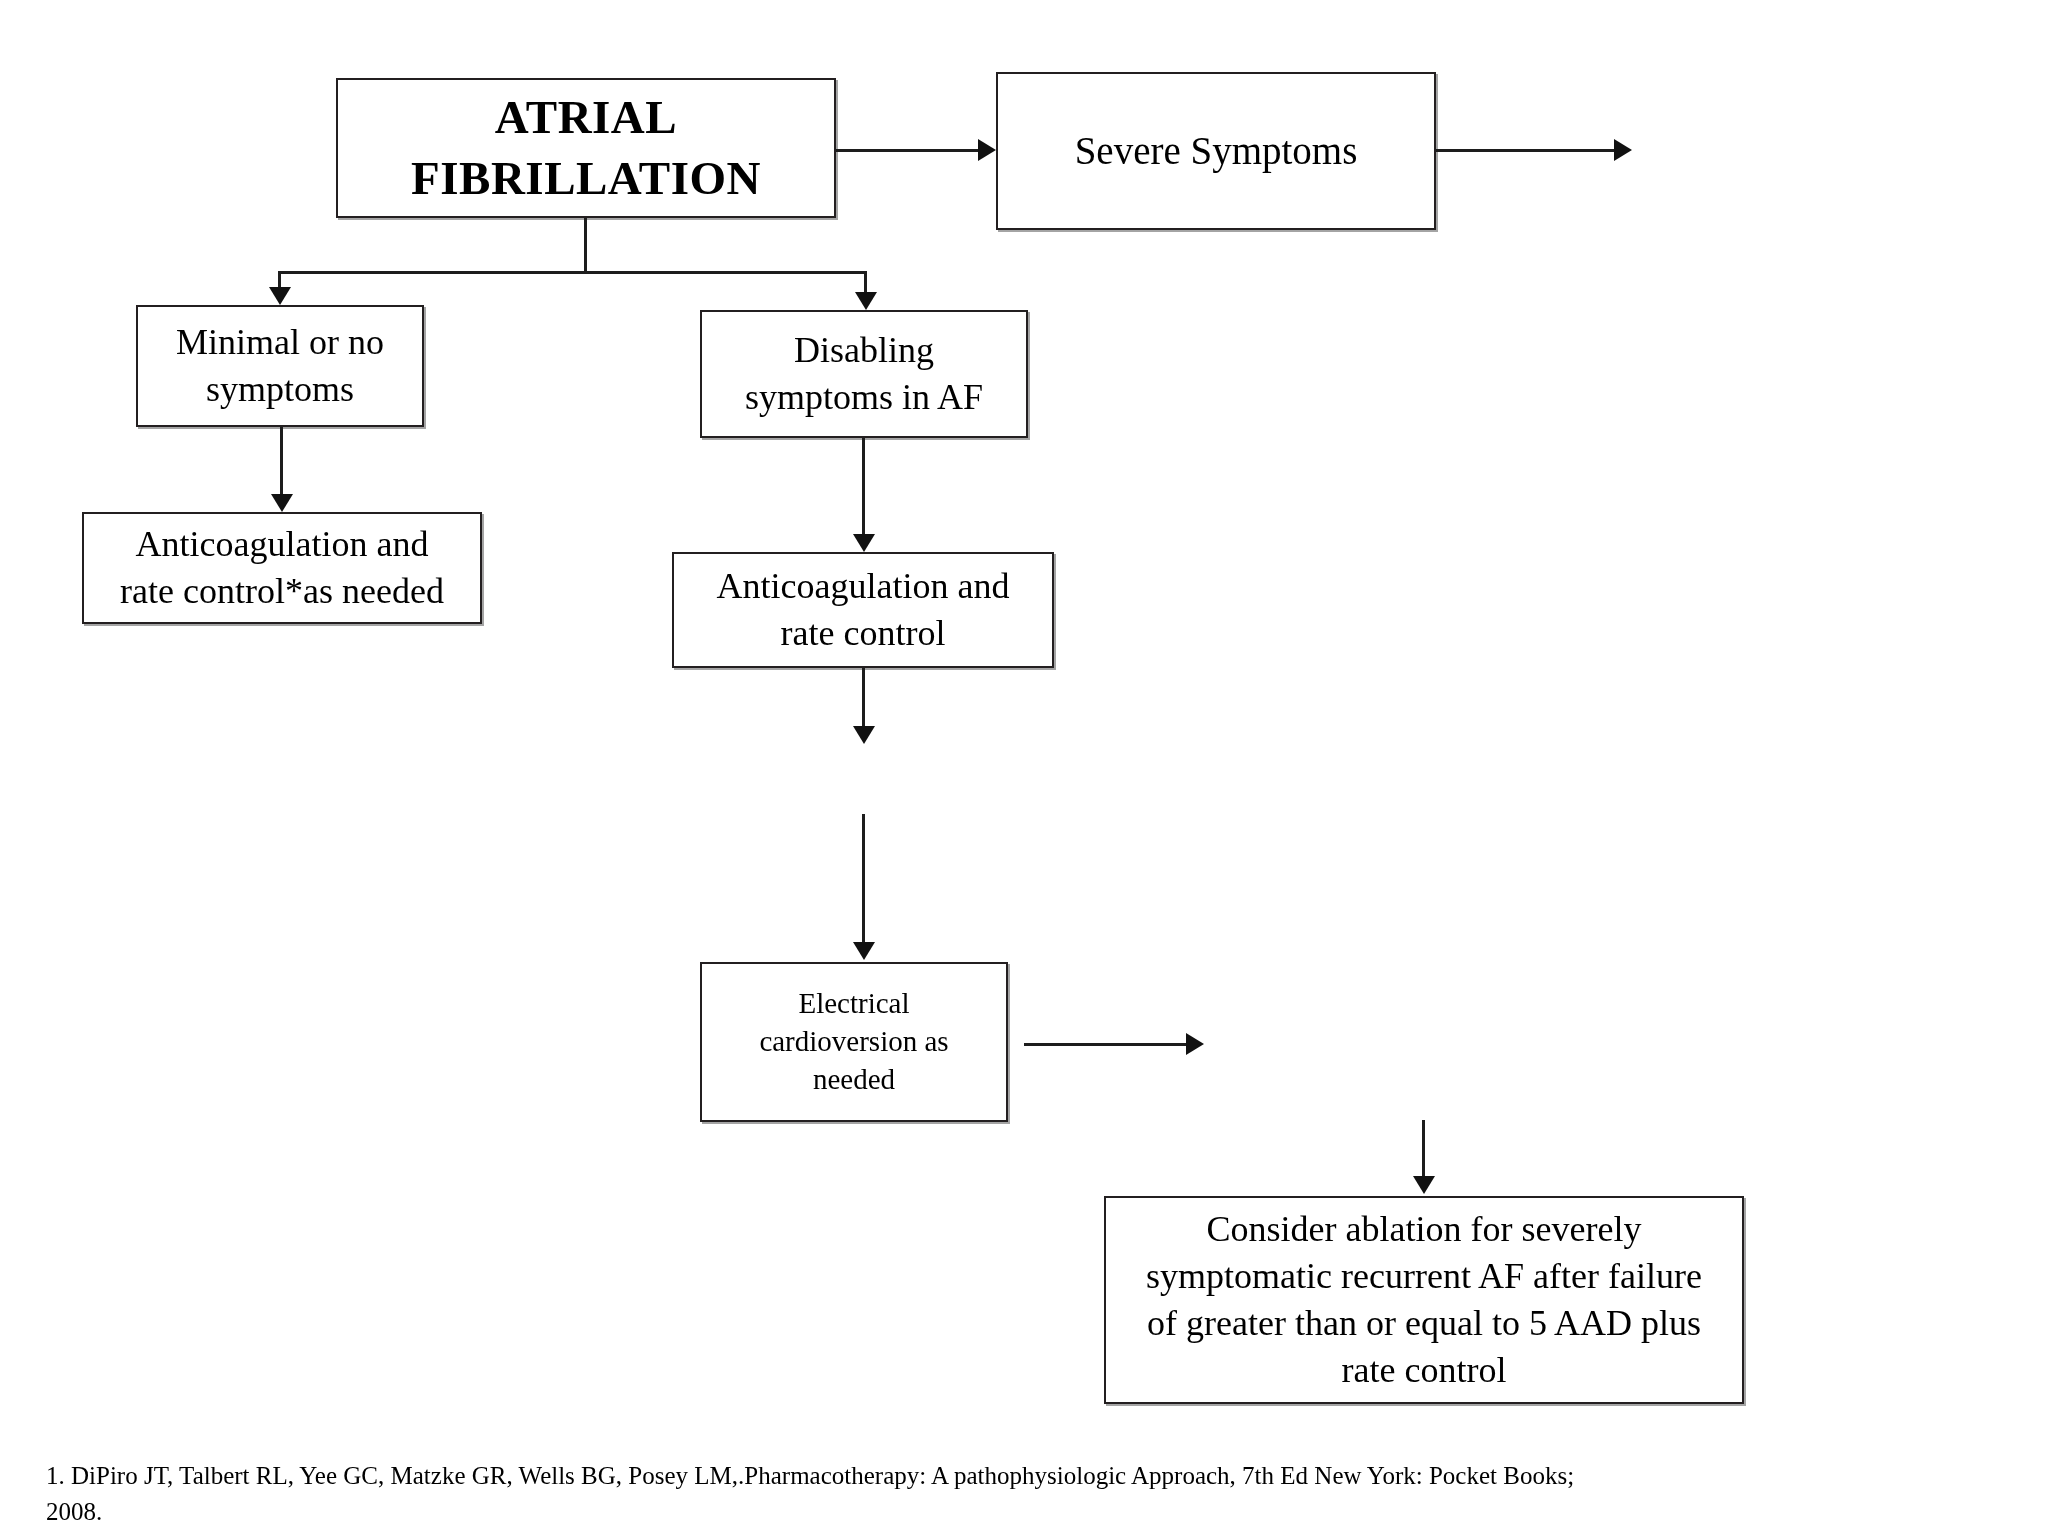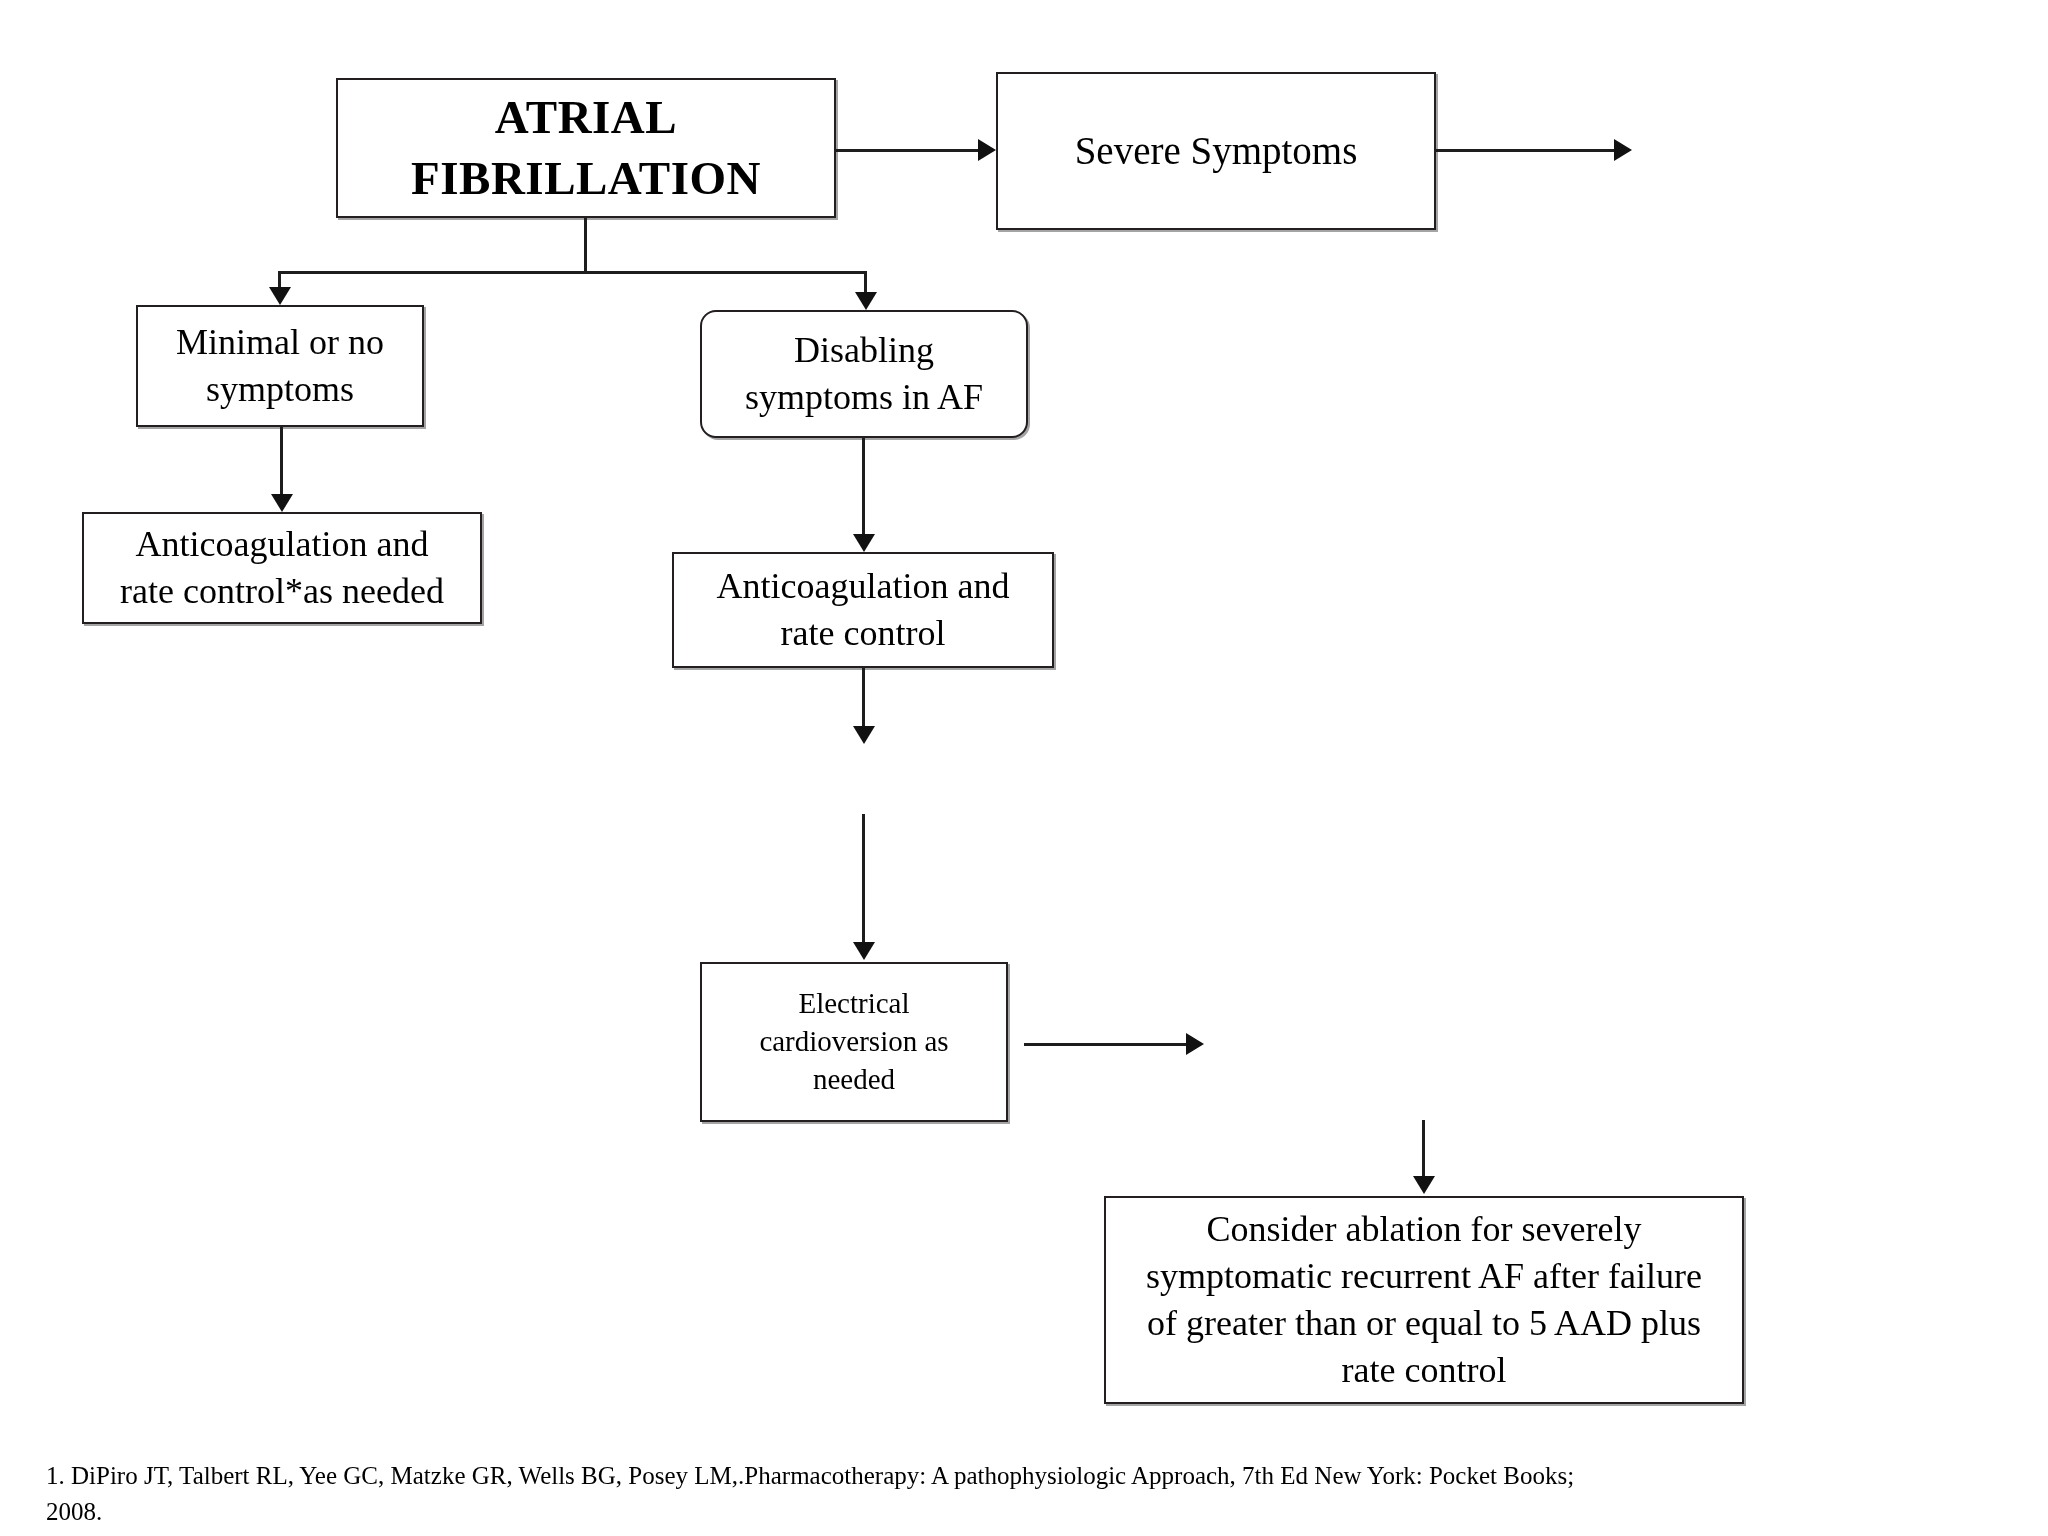--- a/index.html
+++ b/index.html
@@ -45,21 +45,21 @@
   }
 
   
   #node-af        { left: 336px; top: 78px;   width: 500px;  height: 140px; font-size: 47px; font-weight: bold; letter-spacing: .5px; }
   #node-severe    { left: 996px; top: 72px;   width: 440px;  height: 158px; font-size: 39px; }
   #node-dcc       { left: 1632px;top: 62px;   width: 330px;  height: 142px; font-size: 39px; }
 
   #node-minimal   { left: 136px; top: 305px;  width: 288px;  height: 122px; font-size: 36px; }
   #node-anticoag1 { left: 82px;  top: 512px;  width: 400px;  height: 112px; font-size: 36px; }
 
-  #node-disabling { left: 700px; top: 310px;  width: 328px;  height: 128px; font-size: 36px; border-radius: 16px; }
+  #node-disabling { left: 700px; top: 310px;  width: 328px;  height: 128px; font-size: 36px; }
   #node-anticoag2 { left: 672px; top: 552px;  width: 382px;  height: 116px; font-size: 36px; }
   #node-aad       { left: 708px; top: 744px;  width: 306px;  height: 70px;  font-size: 36px; }
   #node-ecv       { left: 700px; top: 962px;  width: 308px;  height: 160px; font-size: 29px; }
 
   #node-continue  { left: 1204px;top: 962px;  width: 434px;  height: 158px; font-size: 36px; }
   #node-ablation  { left: 1104px;top: 1196px; width: 640px;  height: 208px; font-size: 36px; }
 
   
   .ln {
     position: absolute;

